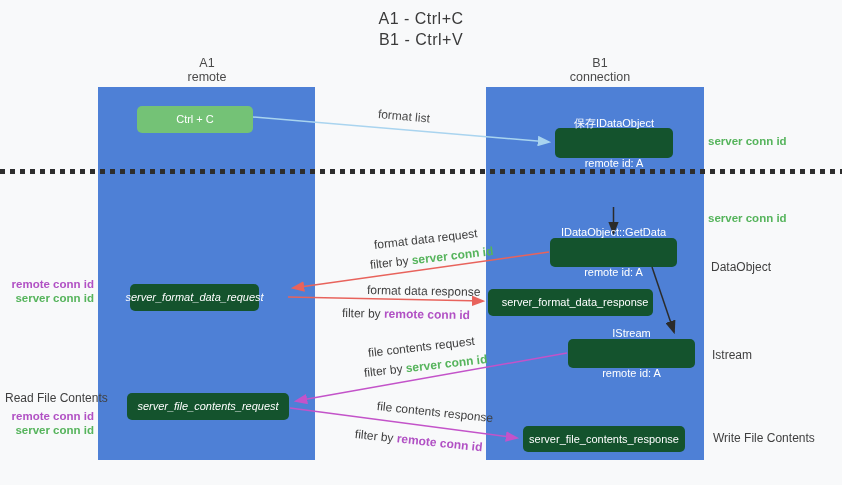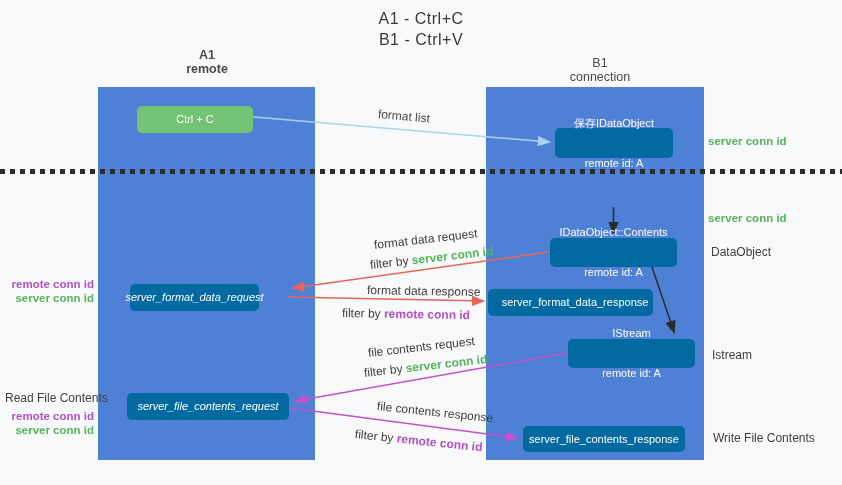--- a/index.html
+++ b/index.html
@@ -24,40 +24,40 @@
     position:absolute;left:0;top:169px;width:842px;height:4.5px;z-index:4;
     background-image:repeating-linear-gradient(to right,#2d2d2d 0 5px,transparent 5px 10px);
   }
   .arrows{position:absolute;left:0;top:0;z-index:2;pointer-events:none;}
   .box{
     position:absolute;z-index:3;display:flex;flex-direction:column;
     align-items:center;justify-content:center;
     color:#fff;font-size:11px;line-height:13px;text-align:center;border-radius:5px;
   }
   .green{background:#74c276;}
-  .orange{background:#0369a1;gap:27px;}
+  .orange{background:#14532d;gap:27px;}
   .lbl{position:absolute;z-index:3;font-size:12px;line-height:14px;white-space:nowrap;}
   .dark{color:#3f3f3f;}
   .gtxt{color:#56b45c;font-weight:bold;font-size:11.5px;}
   .ptxt{color:#b151c4;font-weight:bold;font-size:11.5px;}
   .rot{transform-origin:left center;}
   .right-align{text-align:right;}
   .filter .gtxt,.filter .ptxt{font-size:12px;}
 </style>
 </head>
 <body>
 
 <div class="canvas">
 
   <div class="title">
     <div>A1 - Ctrl+C</div>
     <div>B1 - Ctrl+V</div>
   </div>
 
-  <div class="col-header" style="left:137px;top:48px;font-weight:bold;">
+  <div class="col-header" style="left:137px;top:56px;">
     <div>A1</div>
     <div>remote</div>
   </div>
   <div class="col-header" style="left:530px;top:56px;">
     <div>B1</div>
     <div>connection</div>
   </div>
 
   <div class="lifeline left"></div>
   <div class="lifeline right"></div>
@@ -92,21 +92,21 @@
     <span>Ctrl + C</span>
   </div>
 
   <div class="box orange" style="left:555px;top:128px;width:118px;height:30px;">
     <div>保存IDataObject</div>
     <div>remote id: A</div>
   </div>
 
 
   <div class="box orange" style="left:550px;top:238px;width:127px;height:29px;">
-    <div>IDataObject::Contents</div>
+    <div>IDataObject::GetData</div>
     <div>remote id: A</div>
   </div>
 
   <div class="box orange" style="left:130px;top:284px;width:129px;height:27px;font-style:italic;">
     <span>server_format_data_request</span>
   </div>
 
   <div class="box orange" style="left:488px;top:289px;width:156px;height:27px;padding-left:9px;">
     <span>server_format_data_response</span>
   </div>
@@ -145,21 +145,21 @@
   </div>
 
   <div class="lbl dark rot" style="left:377px;top:399px;transform:rotate(6deg);">file contents response</div>
   <div class="lbl dark rot filter" style="left:355px;top:427px;transform:rotate(6deg);">
     <span>filter by</span>
     <span class="ptxt">remote conn id</span>
   </div>
 
   <div class="lbl gtxt" style="left:708px;top:134px;">server conn id</div>
   <div class="lbl gtxt" style="left:708px;top:211px;">server conn id</div>
-  <div class="lbl dark" style="left:711px;top:245px;">DataObject</div>
+  <div class="lbl dark" style="left:711px;top:260px;">DataObject</div>
   <div class="lbl dark" style="left:712px;top:348px;">Istream</div>
   <div class="lbl dark" style="left:713px;top:431px;">Write File Contents</div>
 
   <div class="lbl ptxt right-align" style="left:0;top:277px;width:94px;">remote conn id</div>
   <div class="lbl gtxt right-align" style="left:0;top:291px;width:94px;">server conn id</div>
   <div class="lbl dark" style="left:5px;top:391px;">Read File Contents</div>
   <div class="lbl ptxt right-align" style="left:0;top:409px;width:94px;">remote conn id</div>
   <div class="lbl gtxt right-align" style="left:0;top:423px;width:94px;">server conn id</div>
 
 </div>

